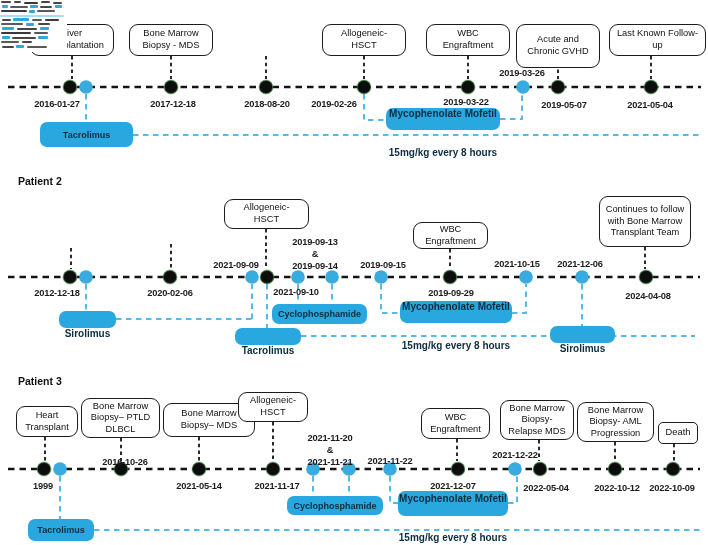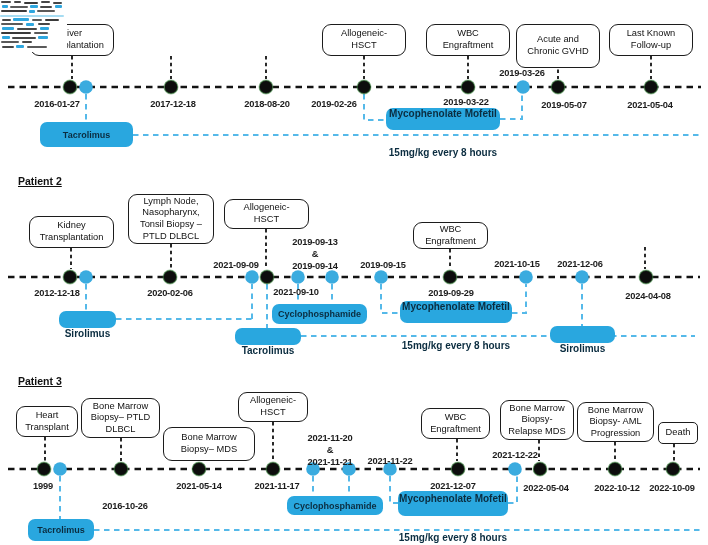--- a/index.html
+++ b/index.html
@@ -12,21 +12,21 @@
   .ebox span{font-size:9.3px;font-weight:500;line-height:11.6px;color:#111;white-space:pre-line;}
   .date{position:absolute;z-index:2;width:64px;text-align:center;font-size:9.3px;font-weight:700;
         color:#1c1c1c;letter-spacing:-0.2px;}
   .dstack{position:absolute;z-index:2;width:64px;text-align:center;font-size:9.3px;font-weight:700;
         color:#1c1c1c;letter-spacing:-0.2px;line-height:12px;}
   .med{position:absolute;z-index:4;background:#29a7df;border-radius:7px;display:flex;flex-direction:column;
        align-items:center;justify-content:center;text-align:center;box-sizing:border-box;}
   .med span{font-size:9px;font-weight:700;color:#0b2d40;line-height:10px;}
   .med .dose, .med .nm-sm{font-size:10px;line-height:9.6px;margin-top:29px;}
   .plabel{position:absolute;z-index:2;font-size:10.5px;font-weight:700;color:#111;
-          text-decoration:underline;}
+          }
   .artifact{position:absolute;left:0;top:0;width:67px;height:52px;background:#ffffff;z-index:6;}
   .ga{position:absolute;border-radius:1px;}
 </style>
 </head>
 <body>
 
 <div class="canvas">
 
   <svg class="lines" width="708" height="545" viewBox="0 0 708 545">
 
@@ -131,32 +131,35 @@
       <circle cx="515" cy="469" r="6.8" fill="#3aabdf"></circle>
       <circle cx="540" cy="469" r="6.8" fill="#0d0d0d" stroke="#3e8e41" stroke-opacity="0.5" stroke-width="1.4"></circle>
       <circle cx="615" cy="469" r="6.8" fill="#0d0d0d" stroke="#3e8e41" stroke-opacity="0.5" stroke-width="1.4"></circle>
       <circle cx="673" cy="469" r="6.8" fill="#0d0d0d" stroke="#3e8e41" stroke-opacity="0.5" stroke-width="1.4"></circle>
     </g>
   </svg>
 
   <div class="ebox" style="left:30px;top:24px;width:84px;height:32px">
       <span>Liver Transplantation</span>
     </div>
+  <div class="ebox" style="left:129px;top:24px;width:84px;height:32px">
+      <span>Bone Marrow Biopsy - MDS</span>
+    </div>
   <div class="ebox" style="left:322px;top:24px;width:84px;height:32px">
       <span>Allogeneic-
 HSCT</span>
     </div>
   <div class="ebox" style="left:426px;top:24px;width:84px;height:32px">
       <span>WBC
 Engraftment</span>
     </div>
   <div class="ebox" style="left:516px;top:24px;width:84px;height:44px">
       <span>Acute and Chronic GVHD</span>
     </div>
-  <div class="ebox" style="left:609px;top:24px;width:84px;height:32px">
+  <div class="ebox" style="left:609px;top:24px;width:97px;height:32px">
       <span>Last Known Follow-up</span>
     </div>
 
   <div class="date" style="left:25px;top:99px">2016-01-27</div>
   <div class="date" style="left:141px;top:99px">2017-12-18</div>
   <div class="date" style="left:235px;top:99px">2018-08-20</div>
   <div class="date" style="left:302px;top:99px">2019-02-26</div>
   <div class="date" style="left:434px;top:97px">2019-03-22</div>
   <div class="date" style="left:490px;top:68px">2019-03-26</div>
   <div class="date" style="left:532px;top:100px">2019-05-07</div>
@@ -165,33 +168,30 @@
   <div class="med" style="left:40px;top:122px;width:93px;height:25px">
       <span>Tacrolimus</span>
     </div>
   <div class="med" style="left:386px;top:108px;width:114px;height:22px">
     <span class="nm-sm">Mycophenolate Mofetil</span>
     <span class="dose">15mg/kg every 8 hours</span>
   </div>
 
   <div class="plabel" style="left:18px;top:175px">Patient 2</div>
 
-  <div class="ebox" style="left:29px;top:216px;width:85px;height:32px">
-      <span>Kidney Transplantation</span>
-    </div>
-  <div class="ebox" style="left:128px;top:194px;width:86px;height:50px">
-      <span>Lymph Node, Nasopharynx, Tonsil Biopsy – PTLD DLBCL</span>
-    </div>
   <div class="ebox" style="left:224px;top:199px;width:85px;height:30px">
       <span>Allogeneic-
 HSCT</span>
     </div>
   <div class="ebox" style="left:413px;top:222px;width:75px;height:27px">
       <span>WBC
 Engraftment</span>
+    </div>
+  <div class="ebox" style="left:599px;top:196px;width:92px;height:51px">
+      <span>Continues to follow with Bone Marrow Transplant Team</span>
     </div>
 
   <div class="date" style="left:25px;top:288px">2012-12-18</div>
   <div class="date" style="left:138px;top:288px">2020-02-06</div>
   <div class="date" style="left:204px;top:260px">2021-09-09</div>
   <div class="date" style="left:264px;top:287px">2021-09-10</div>
   <div class="dstack" style="left:283px;top:236px">
     <div>2019-09-13</div>
     <div>&amp;</div>
     <div>2019-09-14</div>
@@ -220,21 +220,21 @@
     </div>
 
   <div class="plabel" style="left:18px;top:375px">Patient 3</div>
 
   <div class="ebox" style="left:16px;top:406px;width:62px;height:31px">
       <span>Heart Transplant</span>
     </div>
   <div class="ebox" style="left:81px;top:398px;width:79px;height:40px">
       <span>Bone Marrow Biopsy– PTLD DLBCL</span>
     </div>
-  <div class="ebox" style="left:163px;top:427px;width:92px;height:34px">
+  <div class="ebox" style="left:163px;top:403px;width:92px;height:34px">
       <span>Bone Marrow Biopsy– MDS</span>
     </div>
   <div class="ebox" style="left:238px;top:392px;width:70px;height:30px">
       <span>Allogeneic-
 HSCT</span>
     </div>
   <div class="ebox" style="left:421px;top:408px;width:69px;height:31px">
       <span>WBC
 Engraftment</span>
     </div>
@@ -242,21 +242,21 @@
       <span>Bone Marrow Biopsy- Relapse MDS</span>
     </div>
   <div class="ebox" style="left:577px;top:402px;width:77px;height:40px">
       <span>Bone Marrow Biopsy- AML Progression</span>
     </div>
   <div class="ebox" style="left:658px;top:422px;width:40px;height:22px;border-radius:5px">
       <span>Death</span>
     </div>
 
   <div class="date" style="left:11px;top:481px">1999</div>
-  <div class="date" style="left:93px;top:501px">2016-10-26</div>
+  <div class="date" style="left:93px;top:457px">2016-10-26</div>
   <div class="date" style="left:167px;top:481px">2021-05-14</div>
   <div class="date" style="left:245px;top:481px">2021-11-17</div>
   <div class="dstack" style="left:298px;top:432px">
     <div>2021-11-20</div>
     <div>&amp;</div>
     <div>2021-11-21</div>
   </div>
   <div class="date" style="left:358px;top:456px">2021-11-22</div>
   <div class="date" style="left:421px;top:481px">2021-12-07</div>
   <div class="date" style="left:483px;top:450px">2021-12-22</div>

